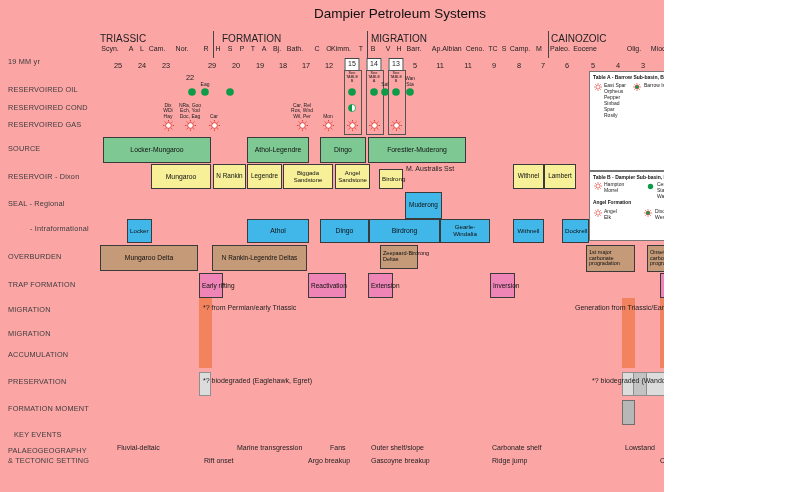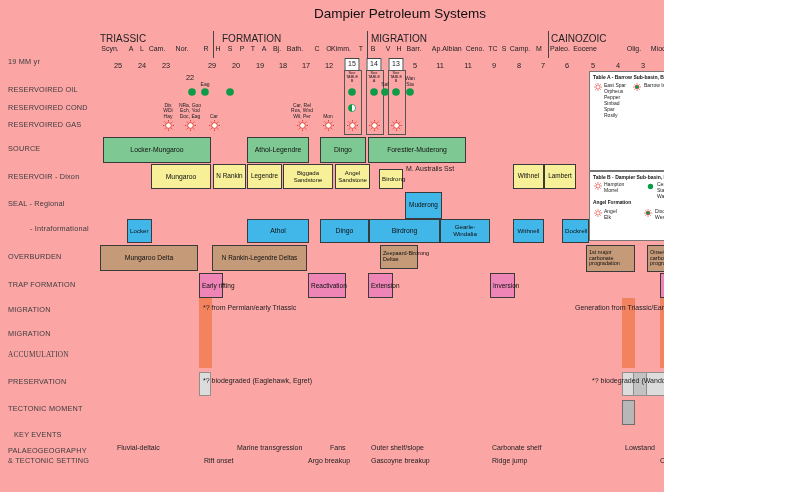--- a/index.html
+++ b/index.html
@@ -198,23 +198,23 @@
     <div class="abs rowlabel" style="left: 8px; top: 103px;">RESERVOIRED COND</div>
     <div class="abs rowlabel" style="left: 8px; top: 120px;">RESERVOIRED GAS</div>
     <div class="abs rowlabel" style="left: 8px; top: 144px;">SOURCE</div>
     <div class="abs rowlabel" style="left: 8px; top: 172px;">RESERVOIR - Dixon</div>
     <div class="abs rowlabel" style="left: 8px; top: 199px;">SEAL - Regional</div>
     <div class="abs rowlabel" style="left: 30px; top: 224px;">- Intraformational</div>
     <div class="abs rowlabel" style="left: 8px; top: 252px;">OVERBURDEN</div>
     <div class="abs rowlabel" style="left: 8px; top: 280px;">TRAP FORMATION</div>
     <div class="abs rowlabel" style="left: 8px; top: 305px;">MIGRATION</div>
     <div class="abs rowlabel" style="left: 8px; top: 329px;">MIGRATION</div>
-    <div class="abs rowlabel" style="left: 8px; top: 350px; font-family: Liberation Serif, serif;">ACCUMULATION</div>
+    <div class="abs rowlabel" style="left: 8px; top: 350px;">ACCUMULATION</div>
     <div class="abs rowlabel" style="left: 8px; top: 377px;">PRESERVATION</div>
-    <div class="abs rowlabel" style="left: 8px; top: 404px;">TECTONIC MOMENT</div>
+    <div class="abs rowlabel" style="left: 8px; top: 404px;">FORMATION MOMENT</div>
     <div class="abs rowlabel" style="left: 14px; top: 430px;">KEY EVENTS</div>
     <div class="abs rowlabel" style="left: 8px; top: 446px;">PALAEOGEOGRAPHY</div>
     <div class="abs rowlabel" style="left: 8px; top: 456px;">&amp; TECTONIC SETTING</div>
     <div class="abs icn" style="left: 187px; top: 87px; width: 10px; height: 10px;">
       <svg viewBox="0 0 12 12">
         <circle cx="6" cy="6" r="4.6" fill="#0d9b48"></circle>
       </svg>
     </div>
     <div class="abs icn" style="left: 200px; top: 87px; width: 10px; height: 10px;">
       <svg viewBox="0 0 12 12">

